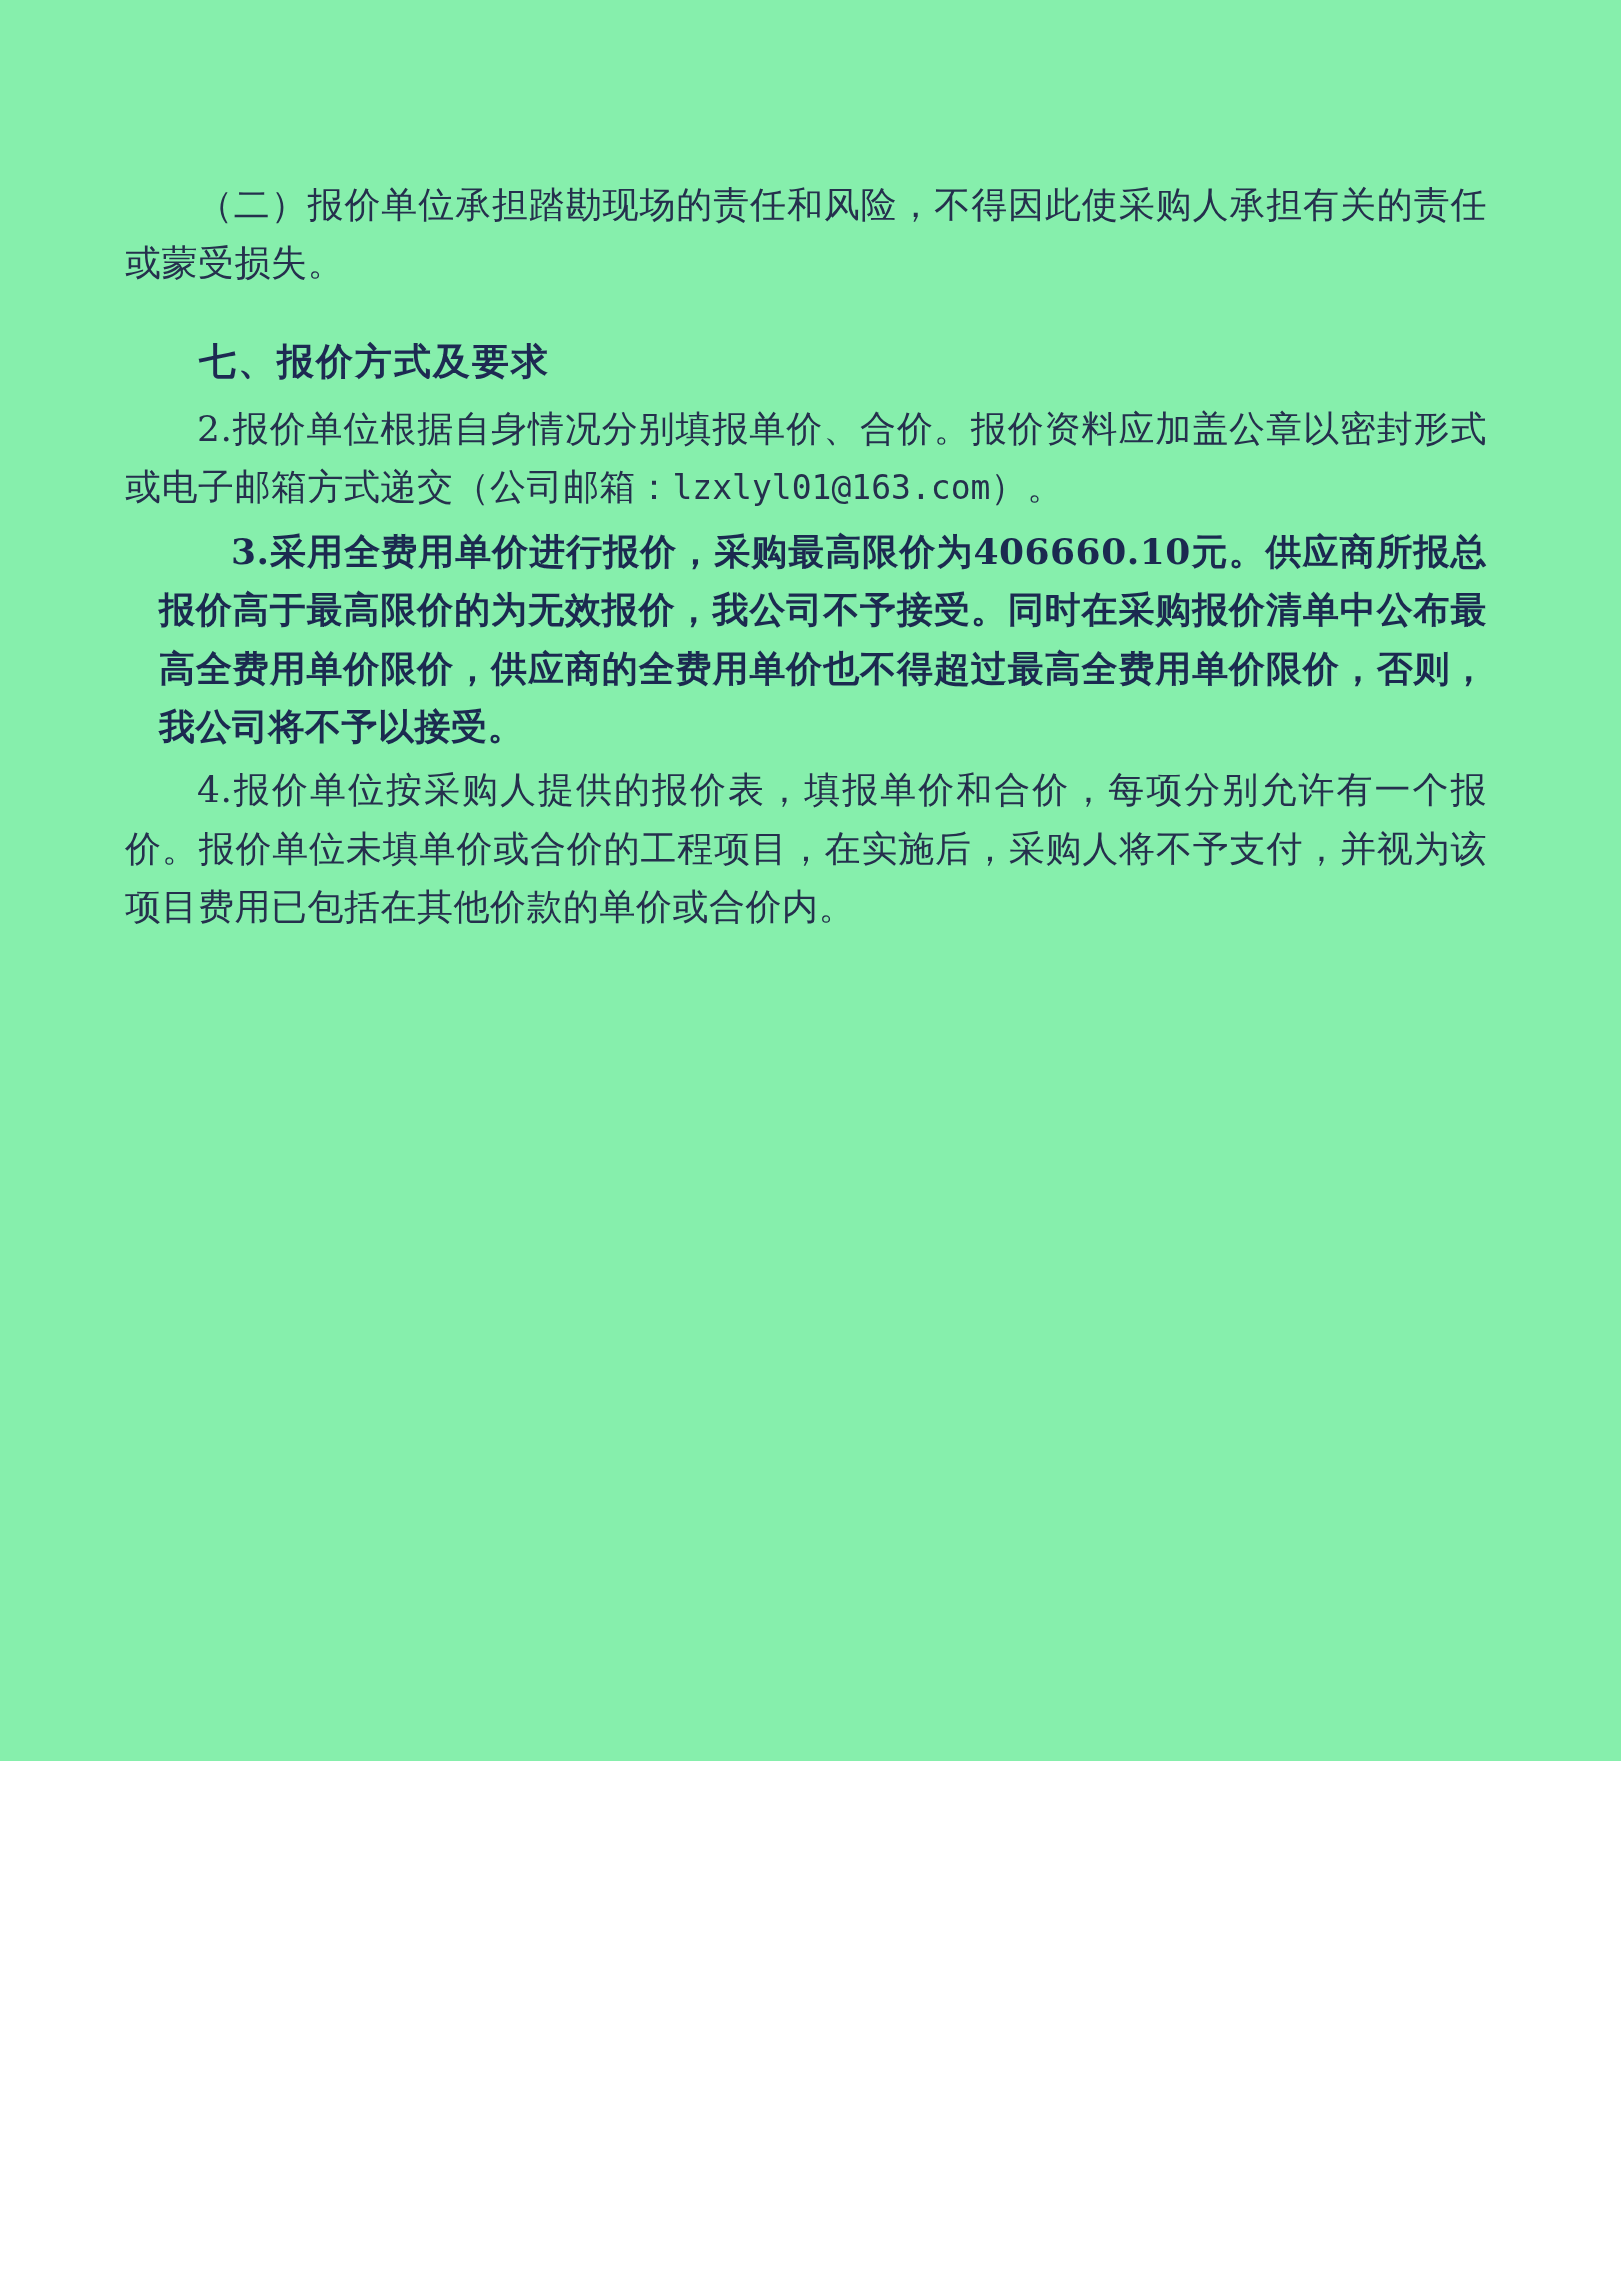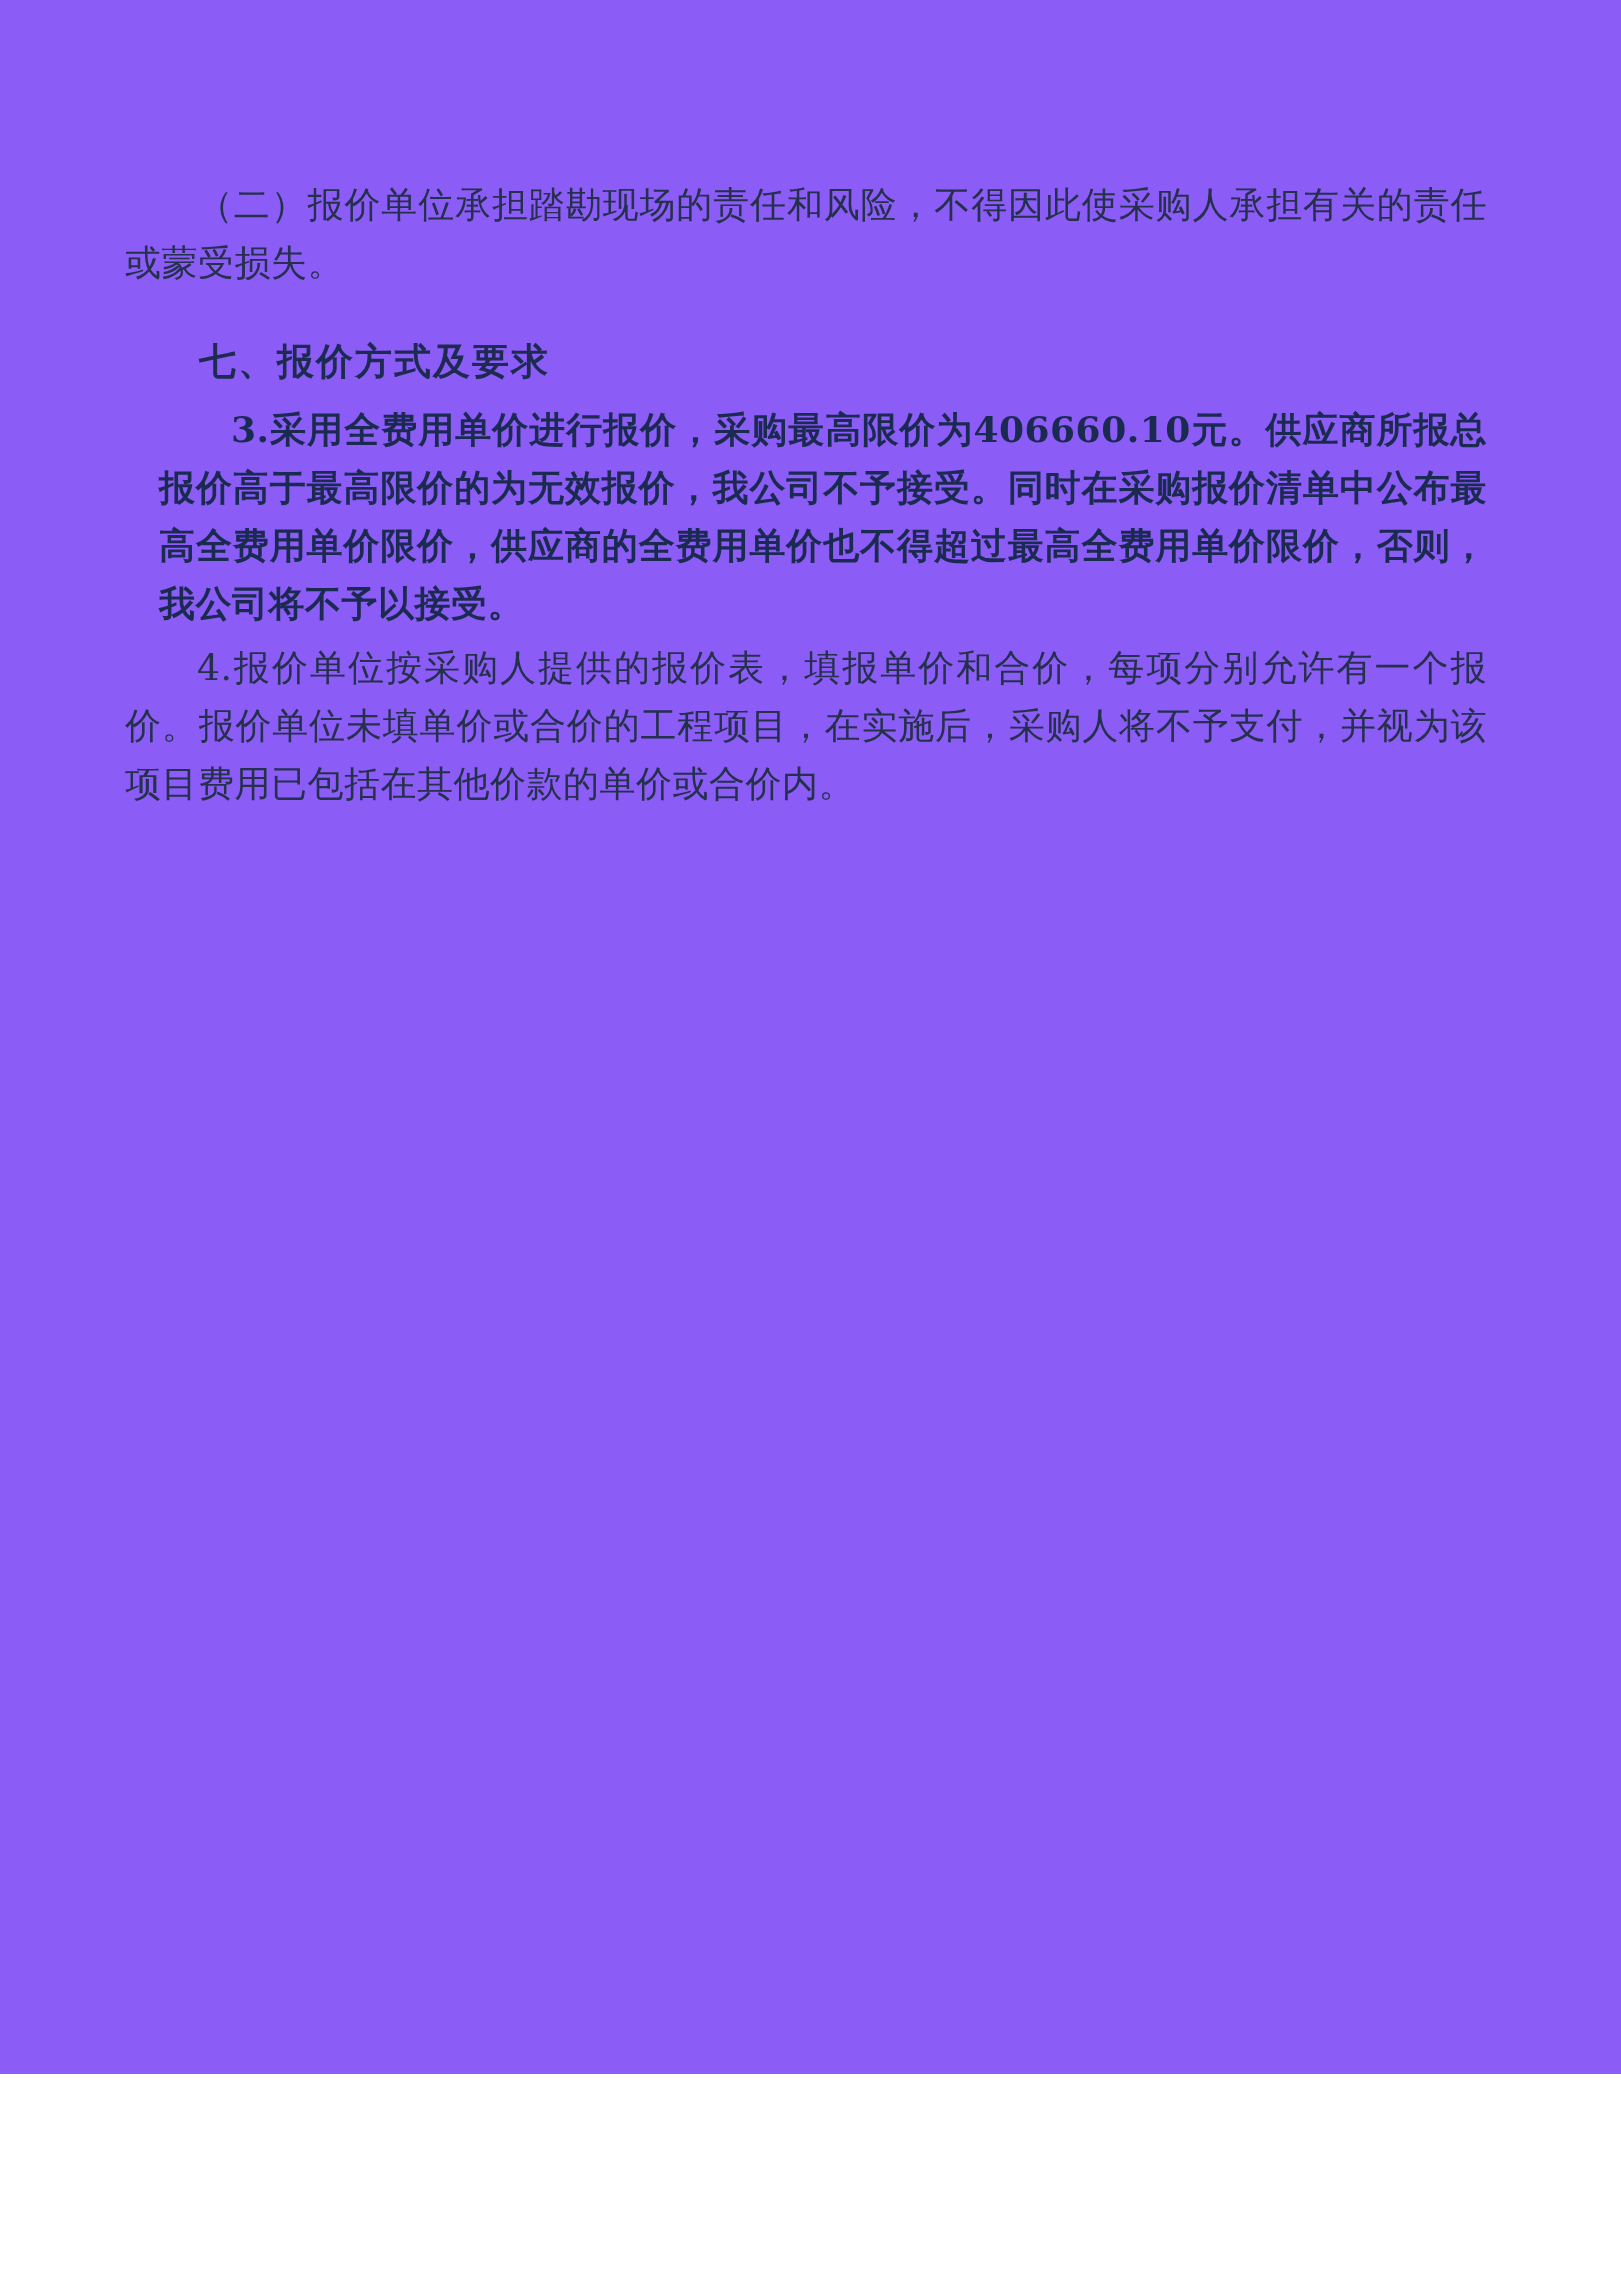--- a/index.html
+++ b/index.html
@@ -12,22 +12,22 @@
     height: 2294px;
     font-family: "DejaVu Serif", "Liberation Serif", serif;
     color: #232a44;
     overflow: hidden;
     position: relative;
   }
   .page {
     position: absolute;
     left: 0; top: 0;
     width: 1621px;
-    height: 2074px;
-    background: #8b5cf6;
+    height: 1761px;
+    background: #86efac;
   }
   .content {
     position: absolute;
     left: 125px;
     top: 176px;
     width: 1362px;
   }
   p {
     margin: 0 0 5.9px 0;
     font-size: 36px;
@@ -73,20 +73,23 @@
     <p class="indent">（二）报价单位承担踏勘现场的责任和风险，不得因此使采购人承担有关的责任或蒙受损失。</p>
 
     <div class="spacer-sm"></div>
 
 
     <div class="spacer-sm"></div>
 
     <p class="heading">七、报价方式及要求</p>
 
 
+    <p class="indent">
+      <span>2.报价单位根据自身情况分别填报单价、合价。报价资料应加盖公章以密封形式或电子邮箱方式递交（公司邮箱：</span><span class="mono">lzxlyl01@163.com</span><span>）。</span>
+    </p>
 
     <p class="indent bold-para">
       <span>3.采用全费用单价进行报价，采购最高限价为</span><span class="num">406660.10</span><span>元。供应商所报总报价高于最高限价的为无效报价，我公司不予接受。同时在采购报价清单中公布最高全费用单价限价，供应商的全费用单价也不得超过最高全费用单价限价，否则，我公司将不予以接受。</span>
     </p>
 
 
     <p class="indent">4.报价单位按采购人提供的报价表，填报单价和合价，每项分别允许有一个报价。报价单位未填单价或合价的工程项目，在实施后，采购人将不予支付，并视为该项目费用已包括在其他价款的单价或合价内。</p>
 
   </div>
 </div>

